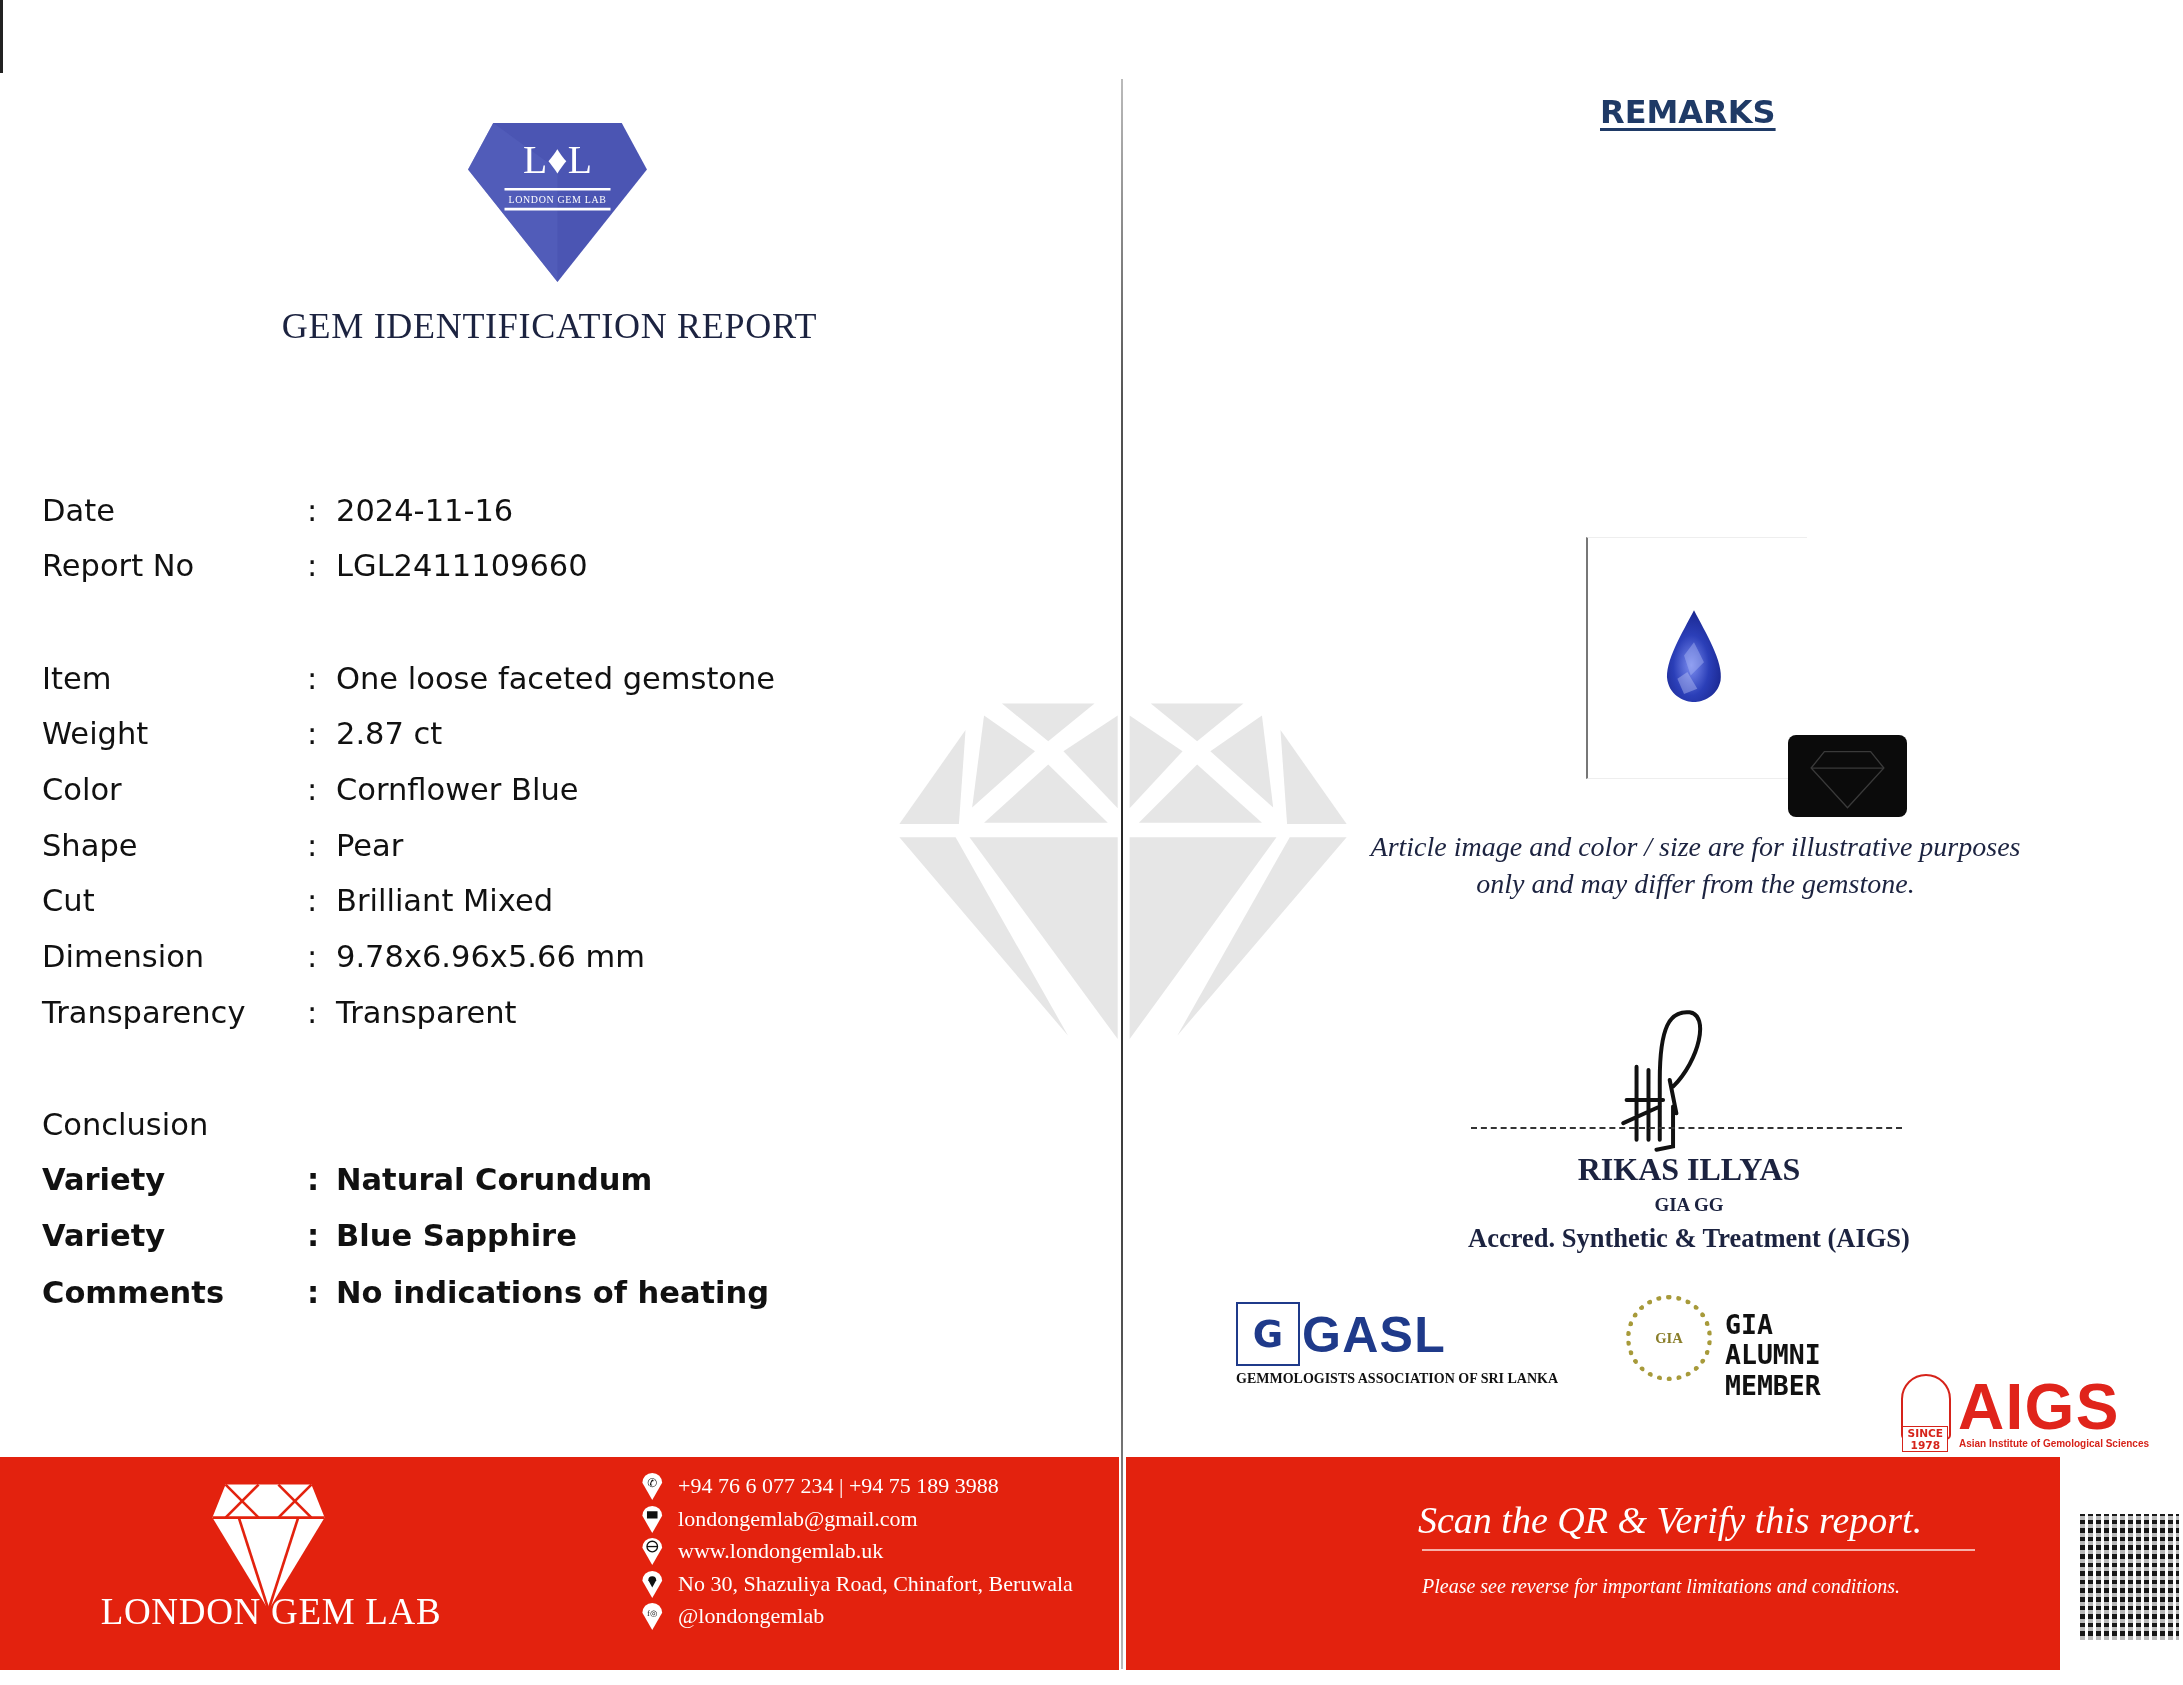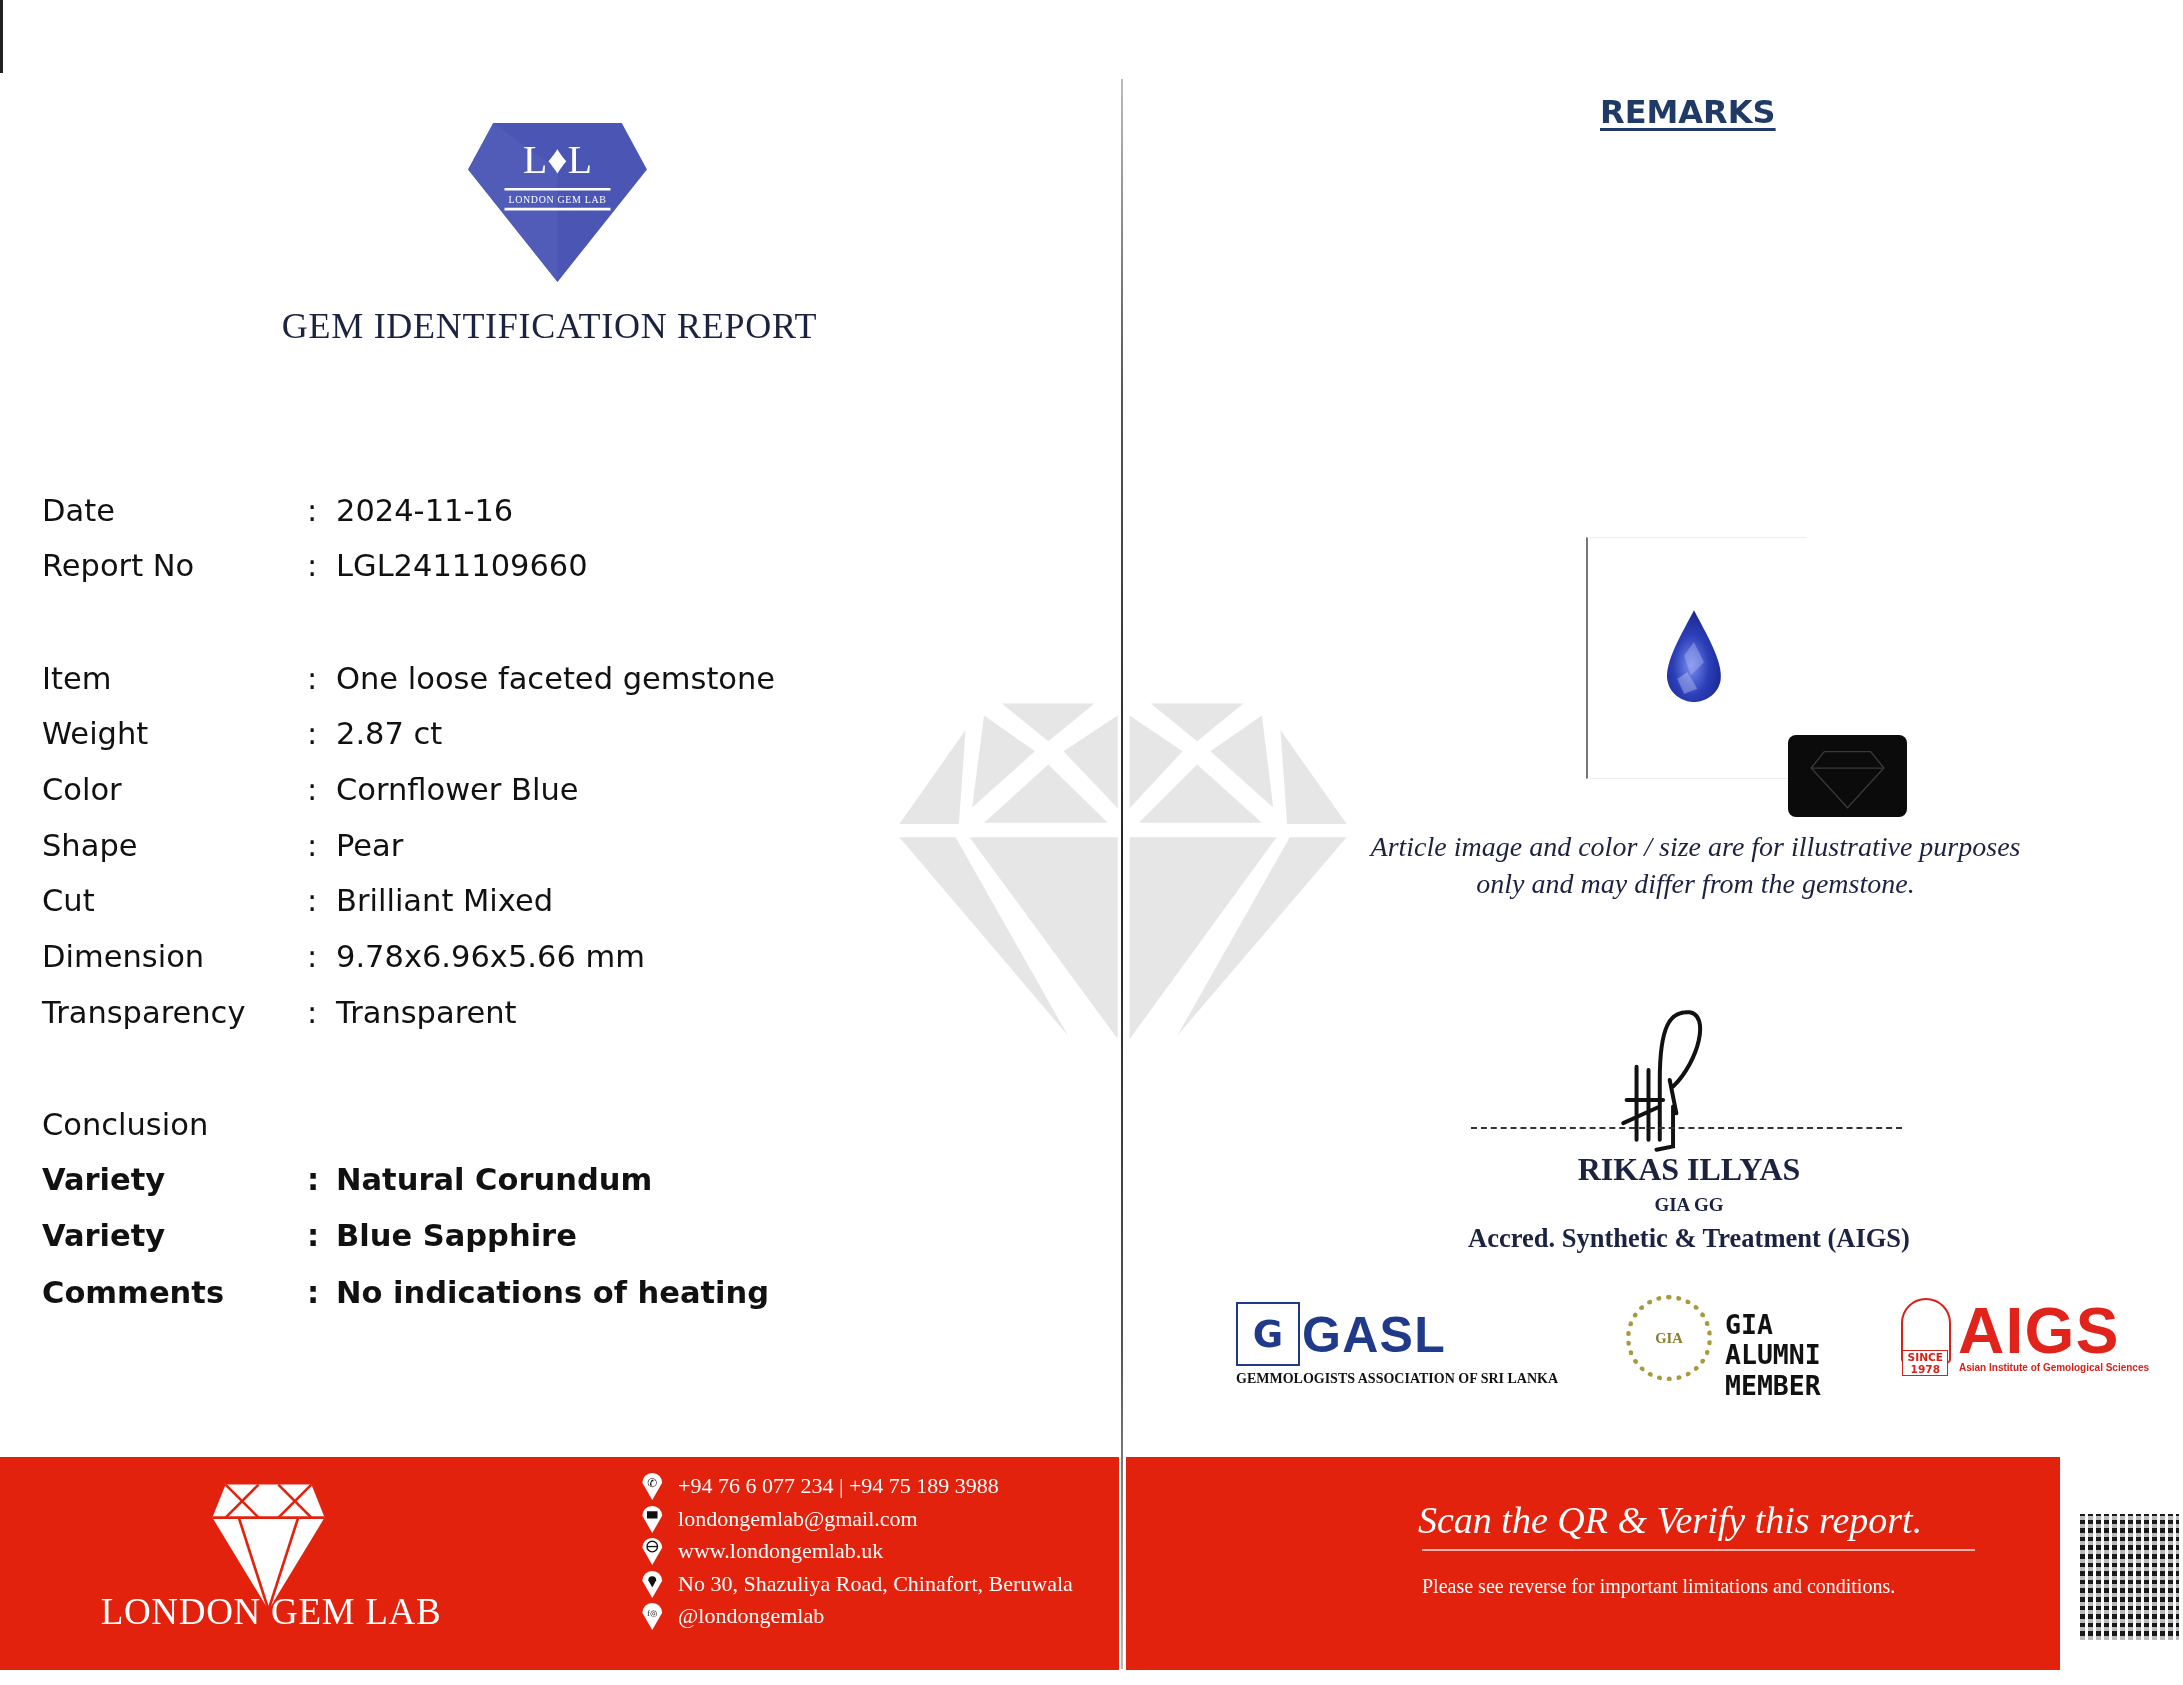--- a/index.html
+++ b/index.html
@@ -37,42 +37,42 @@
 
   .gasl { left:1236px; top:1302px; width:344px; height:86px; }
   .gasl-box { position:absolute; left:0; top:0; width:60px; height:60px; border:2px solid #1f3a8a; display:flex; align-items:center; justify-content:center; font-size:37px; font-weight:bold; color:#1f3a8a; }
   .gasl-word { position:absolute; left:66px; top:4px; font-family:"Liberation Sans", sans-serif; font-weight:bold; font-size:50px; color:#1f3a8a; letter-spacing:1.3px; }
   .gasl-sub { position:absolute; left:0; top:69px; font-family:"Liberation Serif", serif; font-weight:bold; font-size:14px; color:#111; white-space:nowrap; }
 
   .gia { left:1626px; top:1295px; width:238px; height:93px;font-weight:bold; }
   .gia-seal { position:absolute; left:0; top:0; width:86px; height:86px; border-radius:50%; border:5.3px dotted #a79a3a; box-sizing:border-box; display:flex; align-items:center; justify-content:center; color:#8a7e2a; font-family:"Liberation Serif", serif; font-size:14.6px; }
   .gia-text { position:absolute; left:99px; top:14.6px; font-family:"DejaVu Sans Mono", monospace; font-size:26.5px; line-height:30.5px; color:#111; }
 
-  .aigs { left:1901px; top:1298px; width:252px; height:86px; }
+  .aigs { left:1901px; top:1374px; width:252px; height:86px; }
   .aigs-seal { position:absolute; left:0; top:0; width:50px; height:66px; border:2.6px solid #d6231a; border-radius:26.5px 26.5px 5.3px 5.3px; box-sizing:border-box; }
   .aigs-since { position:absolute; left:1.3px; top:52px; font-size:10.6px; color:#d6231a; font-weight:bold; border:1.3px solid #d6231a; background:#fff; line-height:12px; text-align:center; width:44px; }
   .aigs-word { position:absolute; left:57px; top:-4px; font-family:"Liberation Sans", sans-serif; font-weight:bold; font-size:64px; color:#e0241b; letter-spacing:1.3px; }
   .aigs-sub { position:absolute; left:58px; top:64px; font-family:"Liberation Sans", sans-serif; font-weight:bold; font-size:10px; color:#d6231a; white-space:nowrap; }
 
   
   .footer-left { left:0; top:1457px; width:1119px; height:213px; background:#e3220e; }
   .footer-right { left:1126px; top:1457px; width:934px; height:213px; background:#e3220e; }
   .qr-area { left:2060px; top:1457px; width:123px; height:213px; background:#fff; }
   .qr { left:2080px; top:1514px; width:99px; height:126px; background:
       repeating-linear-gradient(90deg,#000 0 4.6px,#fff 4.6px 8px),
       #000; opacity:.9; }
   .qr::before { content:""; position:absolute; inset:0; background:repeating-linear-gradient(0deg, rgba(255,255,255,.7) 0 4px, transparent 4px 8.6px); }
   .footer-logo { left:212px; top:1478px; width:113px; height:132px; }
   .footer-brand { left:79px; top:1590px; width:384px; text-align:center; font-family:"Liberation Serif", serif; font-size:37px; color:#fff; letter-spacing:0.7px; }
   .contact { position:absolute; left:641px; height:33px; display:flex; align-items:center; font-family:"Liberation Serif", serif; font-size:22px; color:#fff; white-space:nowrap; }
   .pin { width:22.5px; height:29px; margin-right:14.6px; display:flex; align-items:flex-start; justify-content:center; }
   .pin svg { width:22.5px; height:29px; }
   .scan { left:1418px; top:1498px; font-family:"Liberation Serif", serif; font-style:italic; font-size:38px; color:#fff; }
   .scan-rule { left:1422px; top:1549px; width:553px; height:2px; background:#f6b0a8; }
-  .note { left:1422px; top:1575px; font-family:"Liberation Serif", serif; font-size:20px; color:#fff; }
+  .note { left:1422px; top:1575px; font-family:"Liberation Serif", serif; font-size:20px; color:#fff;font-style:italic; }
 </style>
 </head>
 <body>
 
 <div class="abs edge-mark"></div>
 <div class="abs fold"></div>
 
 <svg class="abs watermark" viewBox="0 0 676 600">
   <g fill="#e6e6e6">
     <polygon points="155,78 295,78 225,135"></polygon>

